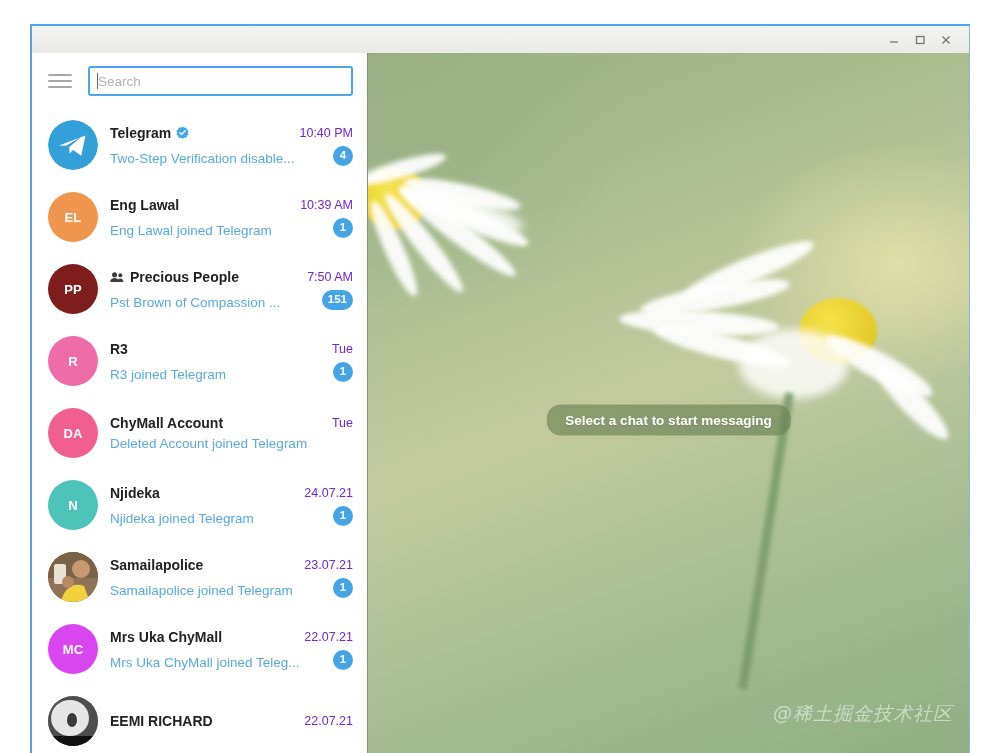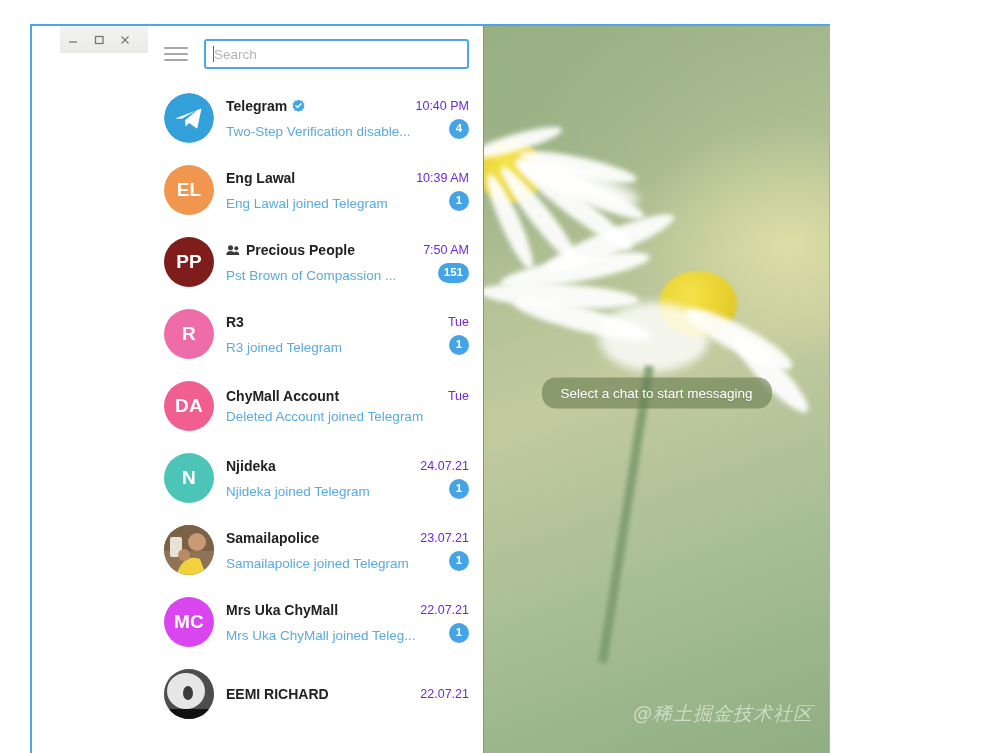--- a/index.html
+++ b/index.html
@@ -19,30 +19,29 @@
     width: 1000px;
     height: 753px;
     background: #ffffff;
   }
 
   
   #app-window {
     position: absolute;
     left: 30px;
     top: 24px;
-    width: 800px;
+    width: 940px;
     height: 729px;
     border-left: 2px solid #4ea6e8;
     border-top: 2px solid #4ea6e8;
     border-right: 1px solid #8fb6cf;
     background: #ffffff;
     overflow: hidden;
     display: flex;
-    flex-direction: row;
-    padding-left: 28px;
+    flex-direction: column;
   }
 
   
   #titlebar {
     height: 27px;
     flex: 0 0 27px;
     background: linear-gradient(to bottom, #f2f2f0 0%, #eeeeec 60%, #e9e9e6 100%);
     display: flex;
     align-items: center;
     justify-content: flex-end;
@@ -162,21 +161,21 @@
   .avatar {
     width: 50px;
     height: 50px;
     flex: 0 0 50px;
     border-radius: 50%;
     margin-right: 12px;
     display: flex;
     align-items: center;
     justify-content: center;
     color: #ffffff;
-    font-size: 19px;
+    font-size: 13px;
     font-weight: bold;
     letter-spacing: 0.2px;
     overflow: hidden;
     position: relative;
   }
   .avatar.photo { background: #b9a18a; }
   .avatar.photo .ph {
     position: absolute;
     inset: 0;
   }
@@ -279,21 +278,21 @@
   }
 
   #empty-pill {
     position: absolute;
     left: 50%;
     top: 367px;
     transform: translate(-50%, -50%);
     background: rgba(103,126,80,0.62);
     color: #ffffff;
     font-size: 13.5px;
-    font-weight: normal;
+    font-weight: bold;
     padding: 8px 19px;
     border-radius: 14px;
     white-space: nowrap;
     text-shadow: 0 1px 1px rgba(0,0,0,0.12);
     z-index: 4;
   }
 
   #watermark {
     position: absolute;
     right: 16px;

